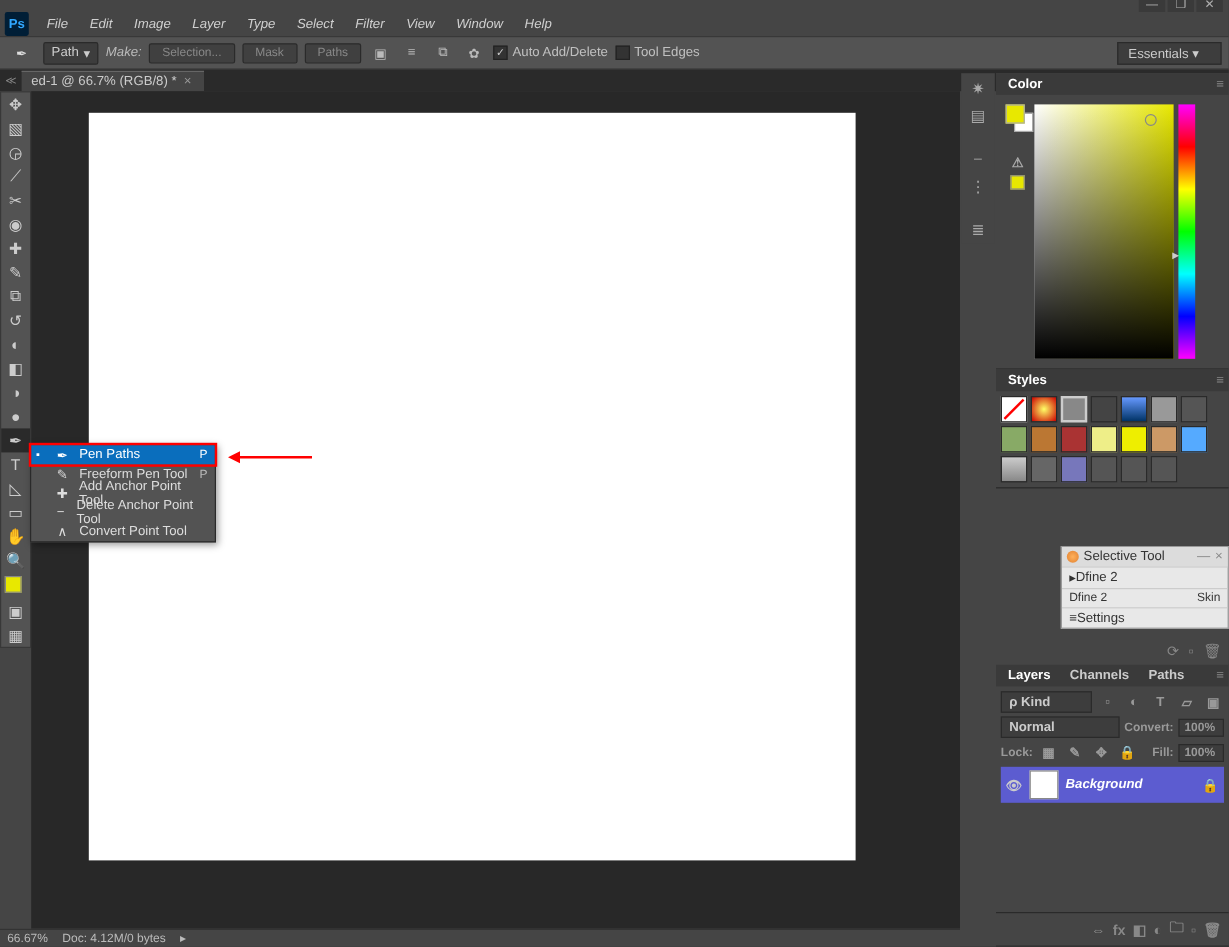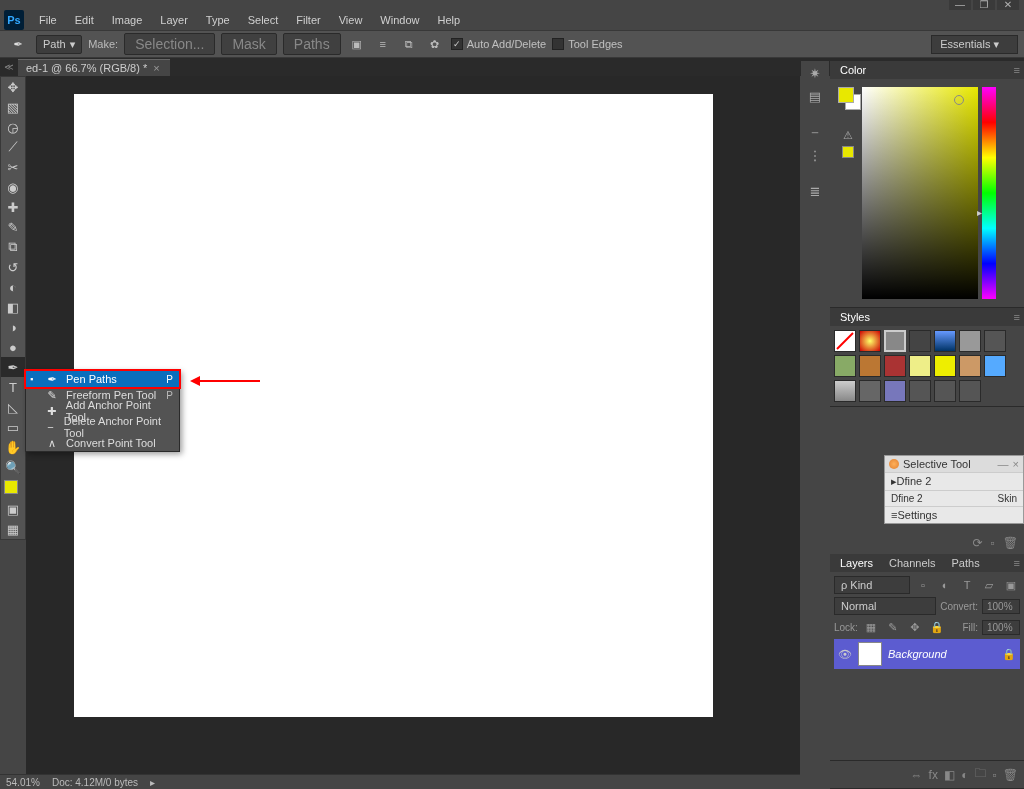--- a/index.html
+++ b/index.html
@@ -6,28 +6,28 @@
 body { background:#454545; color:#c0c0c0; font-size:11px; overflow:hidden; width:1024px; height:789px; position:relative; }
 
 
 .titlebar { height:10px; background:#454545; position:relative; }
 .win-controls { position:absolute; right:5px; top:-2px; display:flex; gap:2px; }
 .win-btn { width:22px; height:12px; background:#3a3a3a; color:#b0b0b0; display:flex; align-items:center; justify-content:center; font-size:10px; cursor:pointer; }
 
 
 .menubar { height:20px; background:#454545; display:flex; align-items:center; padding-left:4px; gap:0; }
 .ps-logo { width:20px; height:20px; background:#001e36; color:#31a8ff; font-weight:bold; font-size:11px; display:flex; align-items:center; justify-content:center; border-radius:2px; margin-right:6px; }
-.menu-item { padding:3px 9px; cursor:pointer; color:#d0d0d0; }
+.menu-item { padding:3px 9px; cursor:pointer; color:#d0d0d0;font-style:italic; }
 
 
 .optbar { height:28px; background:#535353; border-top:1px solid #383838; border-bottom:1px solid #383838; display:flex; align-items:center; padding:0 6px; gap:6px; }
 .tool-ind { width:24px; height:22px; display:flex; align-items:center; justify-content:center; color:#ddd; }
 .opt-sel { background:#3d3d3d; border:1px solid #2a2a2a; padding:2px 6px; color:#ccc; font-size:11px; border-radius:2px; display:flex; align-items:center; gap:4px; }
-.opt-lbl { color:#bbb; }
-.opt-btn { background:#404040; border:1px solid #2a2a2a; padding:2px 10px; color:#888; font-size:14px; border-radius:2px; }
+.opt-lbl { color:#bbb;font-style:italic; }
+.opt-btn { background:#404040; border:1px solid #2a2a2a; padding:2px 10px; color:#888; font-size:10px; border-radius:2px; }
 .opt-icon { width:20px; height:20px; display:flex; align-items:center; justify-content:center; color:#bbb; }
 .chk { display:flex; align-items:center; gap:4px; }
 .chk-box { width:12px; height:12px; background:#333; border:1px solid #222; display:flex; align-items:center; justify-content:center; font-size:9px; color:#ccc; }
 .workspace-sel { margin-left:auto; background:#3d3d3d; border:1px solid #2a2a2a; padding:2px 18px 2px 8px; color:#ccc; font-size:11px; }
 
 
 .doctabs { height:18px; background:#2a2a2a; display:flex; align-items:center; padding-left:18px; }
 .doctab { background:#454545; padding:2px 10px 2px 8px; font-size:11px; color:#ccc; display:flex; align-items:center; gap:6px; border-top:1px solid #666; }
 .doctab .close { font-size:11px; color:#999; cursor:pointer; }
 .tabarrows { width:18px; height:18px; display:flex; align-items:center; justify-content:center; color:#888; font-size:9px; position:absolute; left:0; }
@@ -55,21 +55,21 @@
 
 
 .red-arrow { position:absolute; left:190px; top:374px; pointer-events:none; z-index:101; }
 
 
 .riconstrip { position:absolute; right:195px; top:61px; width:28px; background:#454545; }
 .riconstrip .ric { width:24px; height:22px; margin:1px auto; display:flex; align-items:center; justify-content:center; color:#aaa; font-size:13px; }
 
 
 .rpanels { position:absolute; right:0; top:61px; width:194px; bottom:0; background:#454545; display:flex; flex-direction:column; }
-.panel { background:#454545; border-bottom:1px solid #2a2a2a; }
+.panel { background:#454545; border-bottom:1px solid #2a2a2a;font-weight:bold; }
 .panel-head { display:flex; align-items:center; height:18px; padding-left:6px; gap:8px; background:#3a3a3a; }
 .panel-tab { font-size:11px; color:#ccc; cursor:pointer; padding:2px 4px; }
 .panel-tab.active { color:#fff; }
 .panel-body { padding:4px; }
 
 
 .color-picker { display:flex; gap:4px; height:220px; padding:4px; }
 .cp-swatches { display:flex; flex-direction:column; gap:4px; align-items:center; }
 .cp-fgbg { position:relative; width:20px; height:20px; }
 .cp-fg { width:16px; height:16px; background:#e8e800; border:1px solid #aaa; position:absolute; left:0; top:0; }
@@ -379,16 +379,16 @@
       <span class="lic">◧</span>
       <span class="lic">◐</span>
       <span class="lic">🗀</span>
       <span class="lic">▫</span>
       <span class="lic">🗑</span>
     </div>
   </div>
 </div>
 
 <div class="statusbar">
-  <span>54.01%</span>
+  <span>66.67%</span>
   <span>Doc: 4.12M/0 bytes</span>
   <span>▸</span>
 </div>
 
 </body></html>

